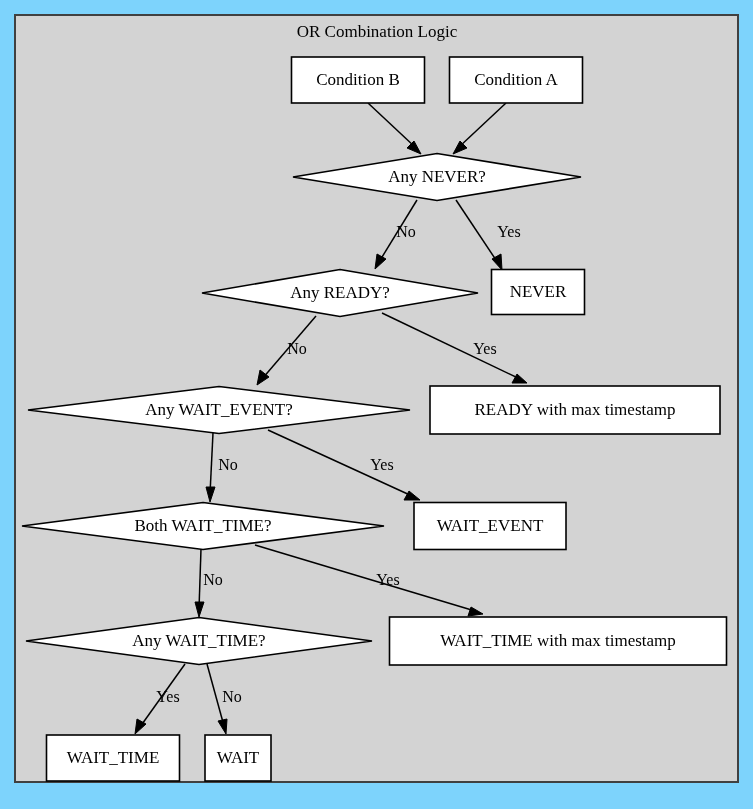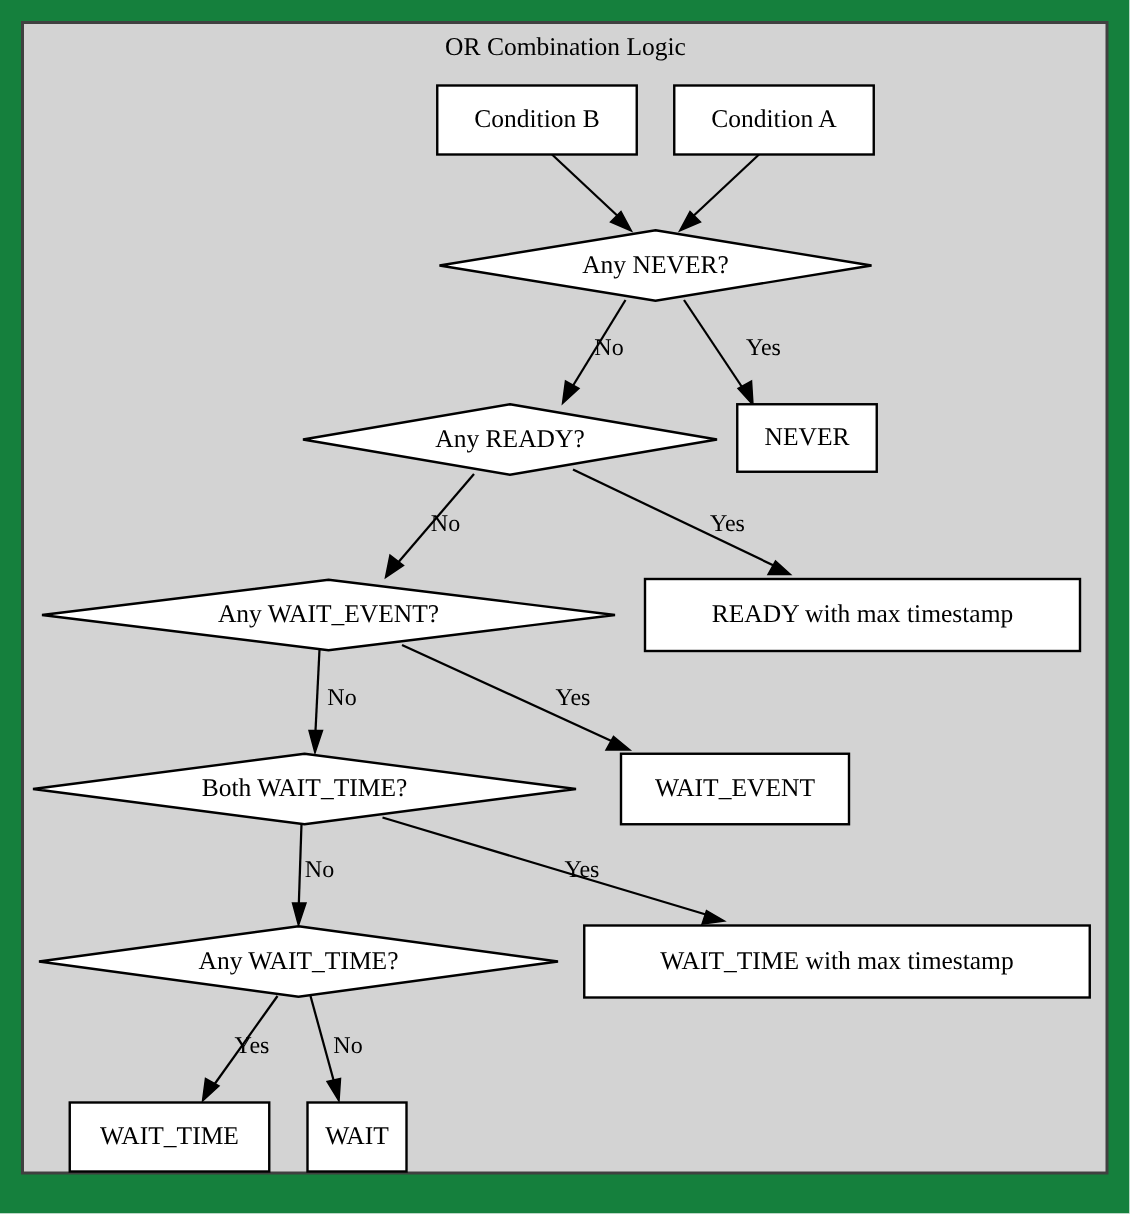--- a/index.html
+++ b/index.html
@@ -10,21 +10,21 @@
   body {
     width: 753px;
     height: 809px;
     font-family: "Liberation Serif", "DejaVu Serif", serif;
     overflow: hidden;
   }
   #canvas-wrap {
     position: relative;
     width: 753px;
     height: 809px;
-    background: #15803d;
+    background: #7dd3fc;
   }
   svg#diagram {
     display: block;
     width: 753px;
     height: 809px;
   }
   .cluster-bg {
     fill: #d3d3d3;
     stroke: #404040;
     stroke-width: 2;

